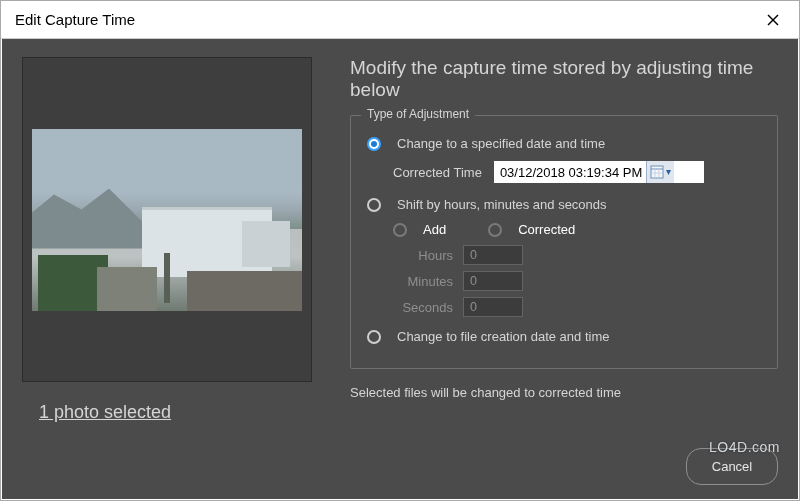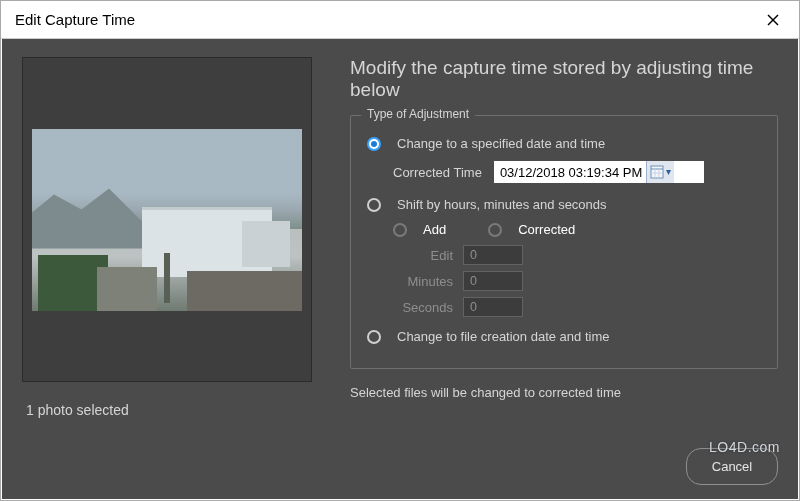--- a/index.html
+++ b/index.html
@@ -81,21 +81,21 @@
   }
   .photo .fg3 {
     position: absolute; left: 155px; bottom: 0; width: 120px; height: 40px;
     background: #6d6a63;
   }
   .photo .tree {
     position: absolute; left: 132px; bottom: 8px; width: 6px; height: 50px;
     background: #585f55;
   }
   .photo-caption {
-    color: #d5d5d5; font-size: 14px; margin-top: 20px; margin-left: 4px;
+    color: #d5d5d5; font-size: 18px; margin-top: 20px; margin-left: 17px; text-decoration: underline;
   }
   .rightcol { flex: 1; padding-left: 28px; }
   .instr { color: #d5d5d5; font-size: 19px; margin-bottom: 14px; }
   .fieldset {
     border: 1px solid #6f6f6f;
     border-radius: 2px;
     padding: 14px 16px 14px 16px;
     position: relative;
   }
   .fieldset .legend {
@@ -233,21 +233,21 @@
           </div>
           <div class="subgroup">
             <div class="radio-row" style="margin:2px 0 8px 0;">
               <span class="radio disabled"></span>
               <span class="disabled-text">Add</span>
               <span style="width:10px;"></span>
               <span class="radio disabled"></span>
               <span class="disabled-text">Corrected</span>
             </div>
             <div class="shift-row">
-              <span class="slabel dim-label">Edit</span>
+              <span class="slabel dim-label">Hours</span>
               <span class="shift-input">0</span>
             </div>
             <div class="shift-row">
               <span class="slabel dim-label">Minutes</span>
               <span class="shift-input">0</span>
             </div>
             <div class="shift-row">
               <span class="slabel dim-label">Seconds</span>
               <span class="shift-input">0</span>
             </div>

